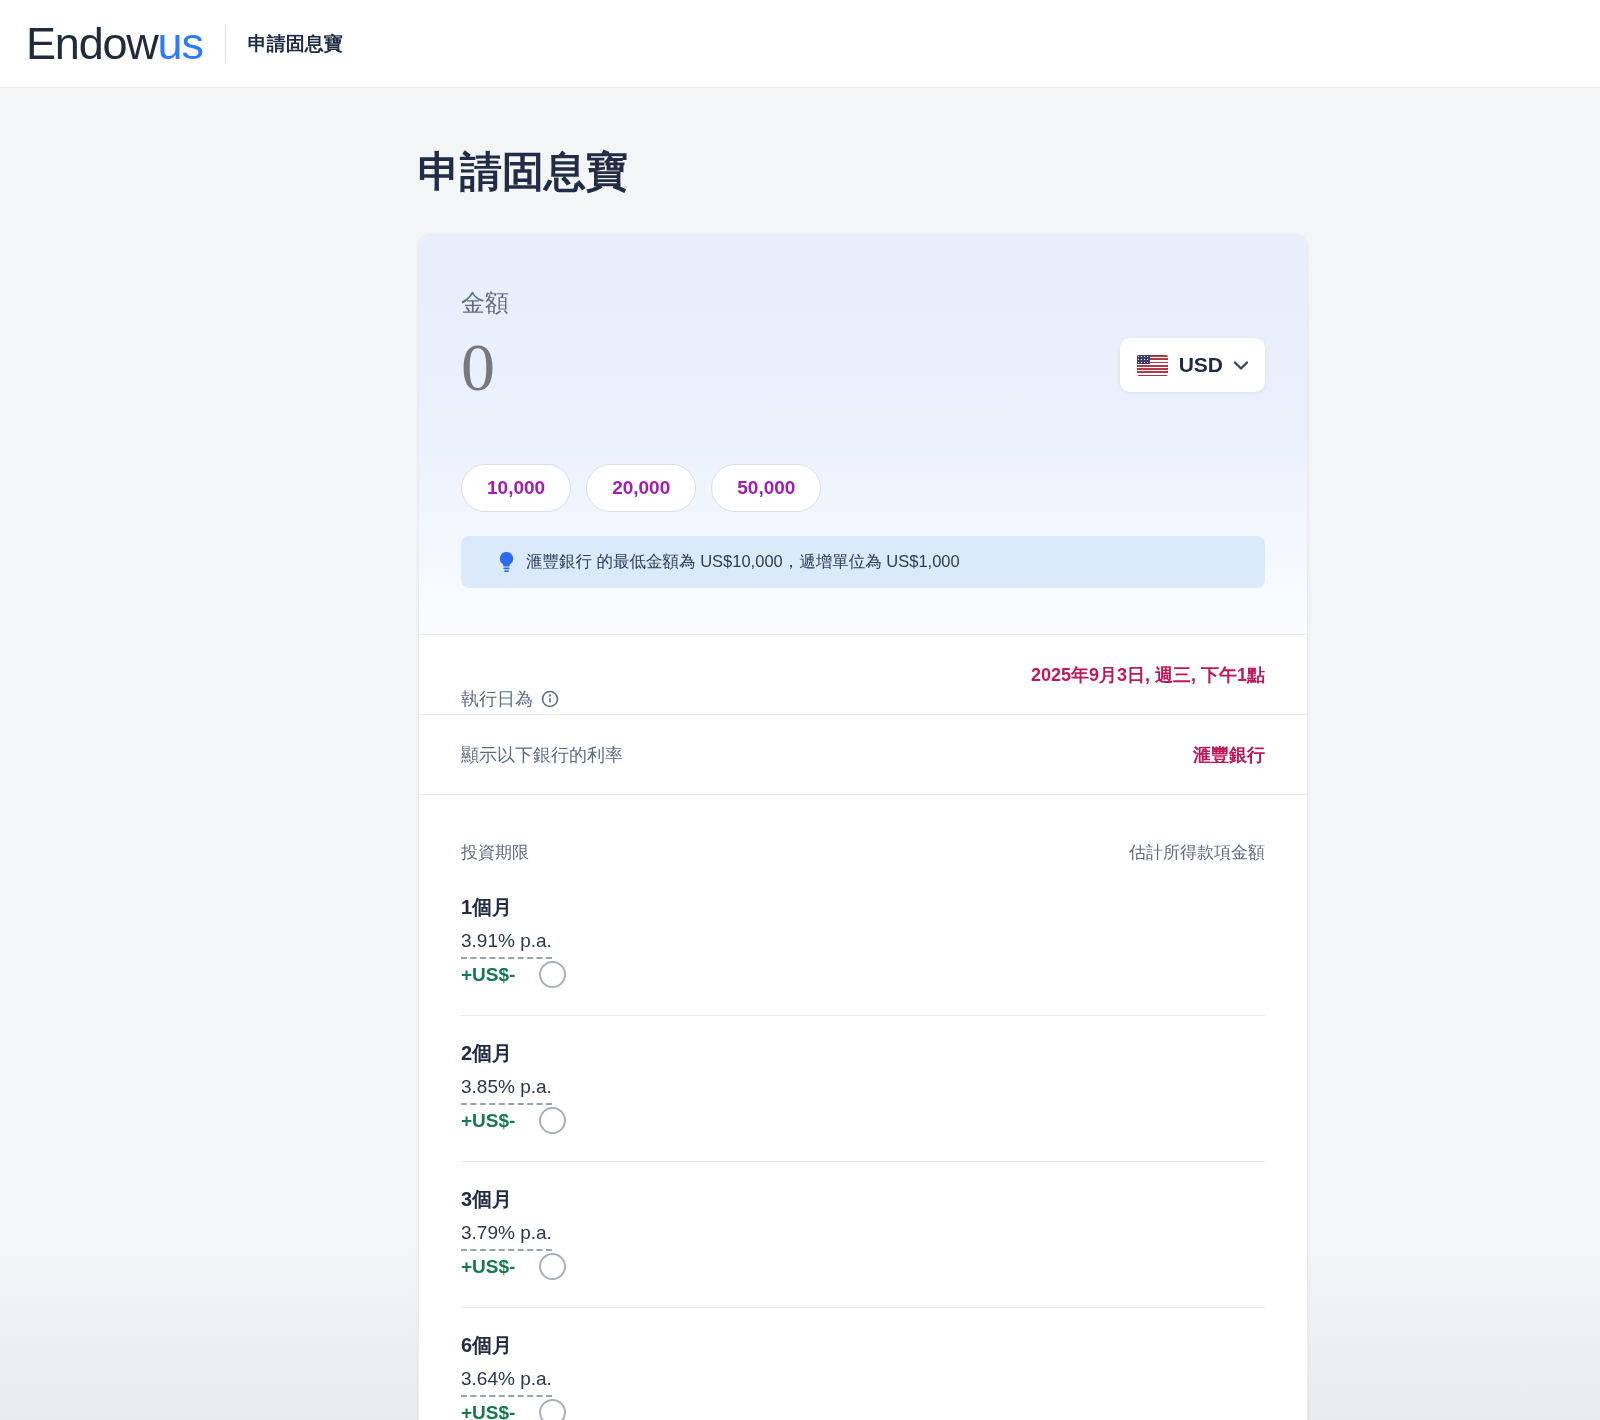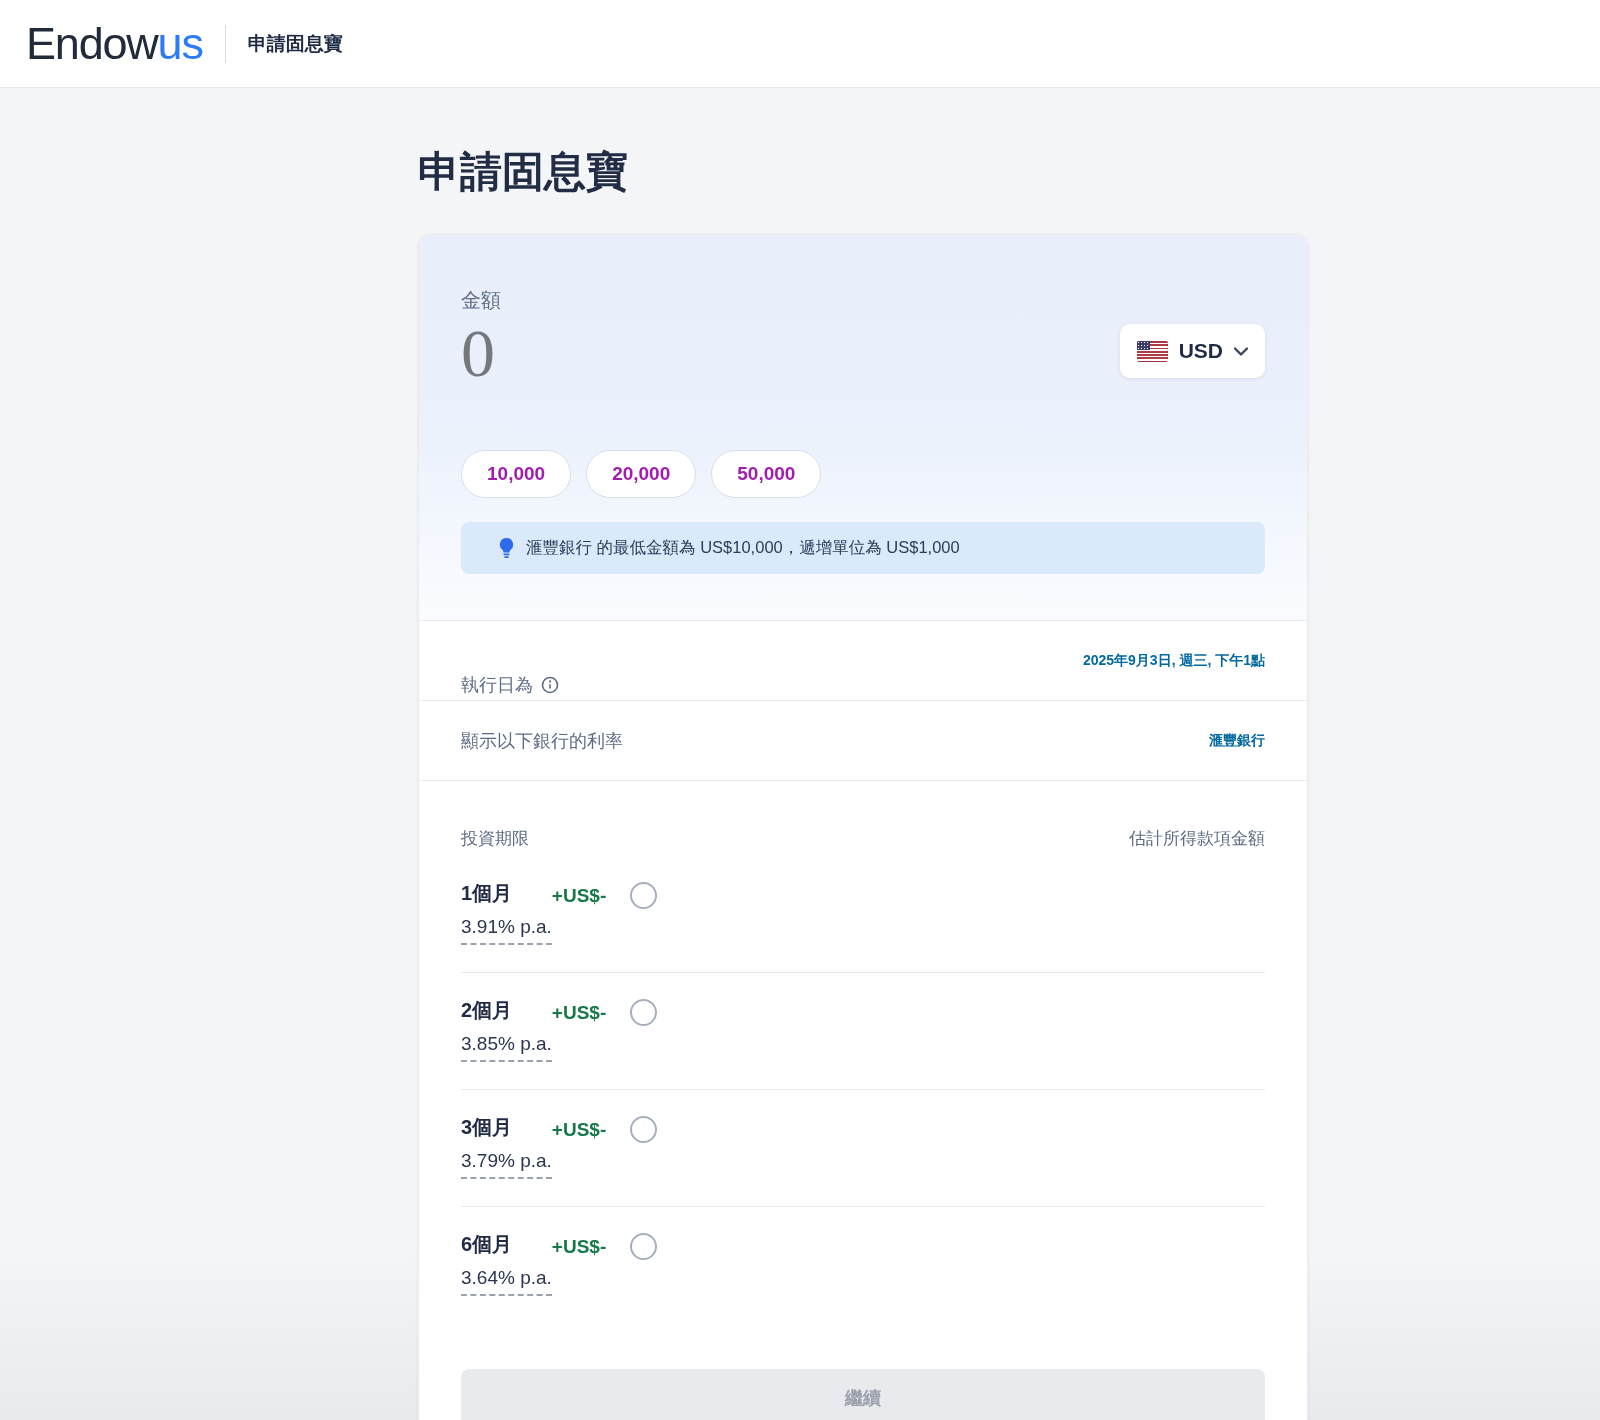--- a/index.html
+++ b/index.html
@@ -27,21 +27,21 @@
     margin-left:418px; width:890px; min-height:1178px;
     background:#ffffff; border:1px solid #e8eaee; border-radius:12px;
     box-shadow:0 1px 4px rgba(30,40,70,.05);
     overflow:hidden;
   }
   
   .card-top{
     background:linear-gradient(180deg,#e8eefa 0%,#ecf2fc 55%,#fbfcff 100%);
     padding:52px 42px 46px;
   }
-  .amount-label{ font-size:20px; color:#5d6b85; margin-bottom:4px; }
+  .amount-label{ font-size:24px; color:#5d6b85; margin-bottom:13px; }
   .amount-row{ display:flex; justify-content:space-between; align-items:flex-start; min-height:86px; }
   .amount-value{
     font-family:"Liberation Serif","DejaVu Serif",serif;
     font-size:68px; font-weight:400; color:#75797f; line-height:1.05; cursor:text;
   }
   .currency-select{
     display:flex; align-items:center; gap:11px;
     background:#ffffff; border:none; border-radius:10px;
     box-shadow:0 1px 4px rgba(30,40,70,.10);
     padding:15px 17px; margin-top:6px; cursor:pointer;
@@ -74,30 +74,30 @@
   }
   .hint-text{ font-size:16.5px; color:#2e3c58; }
   
   .meta-row{
     height:80px; padding:0 42px; border-top:1px solid #e9ebef;
     display:flex; align-items:center; justify-content:space-between;
     background:#ffffff;
   }
   .meta-label-wrap{ display:flex; align-items:center; gap:8px;margin-top:48px; }
   .meta-label{ font-size:18px; color:#5d6b85; }
-  .meta-value{ font-size:14px; font-weight:700; color:#0369a1;text-align:right; }
+  .meta-value{ font-size:18px; font-weight:700; color:#be185d;text-align:right; }
   
   .tenor-section{ border-top:1px solid #e9ebef; padding:0 42px; background:#ffffff; }
   .tenor-header{
     margin-top:46px; display:flex; justify-content:space-between;
     font-size:17px; color:#5d6b85; margin-bottom:6px;
   }
   .tenor-row{
-    display:flex; align-items:flex-start;
-    padding:24px 0 27px; border-bottom:1px solid #e6e8ec;
+    display:flex; justify-content:space-between; align-items:flex-start;
+    padding:24px 0 27px; border-bottom:1px solid #e6e8ec;flex-direction:column;
   }
   .tenor-row:last-of-type{ border-bottom:none; }
   .tenor-name{ font-size:20px; font-weight:700; color:#212c44; margin-bottom:9px; }
   .tenor-rate{
     display:inline-block; font-size:19px; color:#2b3650;
     border-bottom:2px dashed #9aa2ad; padding-bottom:5px; cursor:help;
   }
   .tenor-right{ display:flex; align-items:center; gap:24px; margin-top:2px; }
   .proceeds{ font-size:19px; font-weight:700; color:#17794a; }
   .radio{

